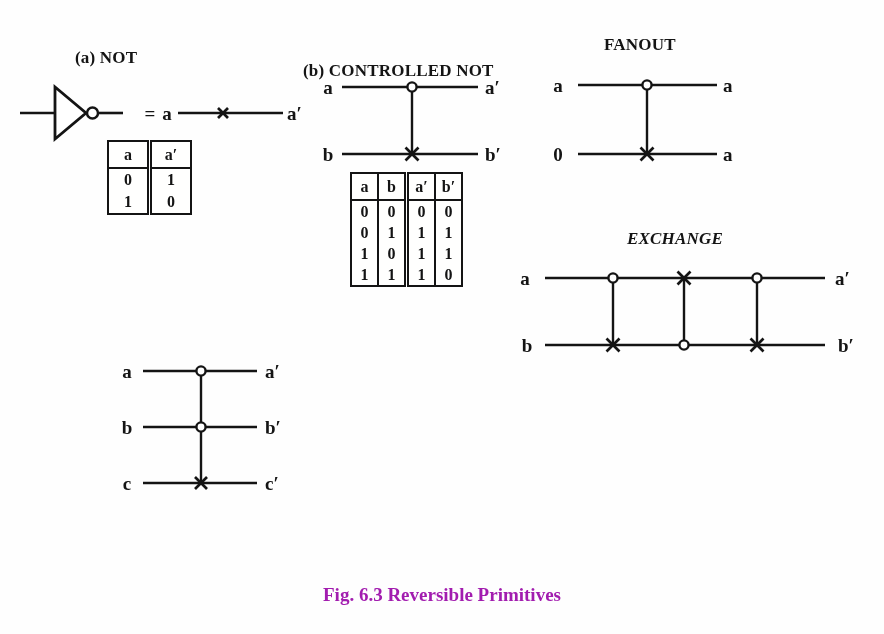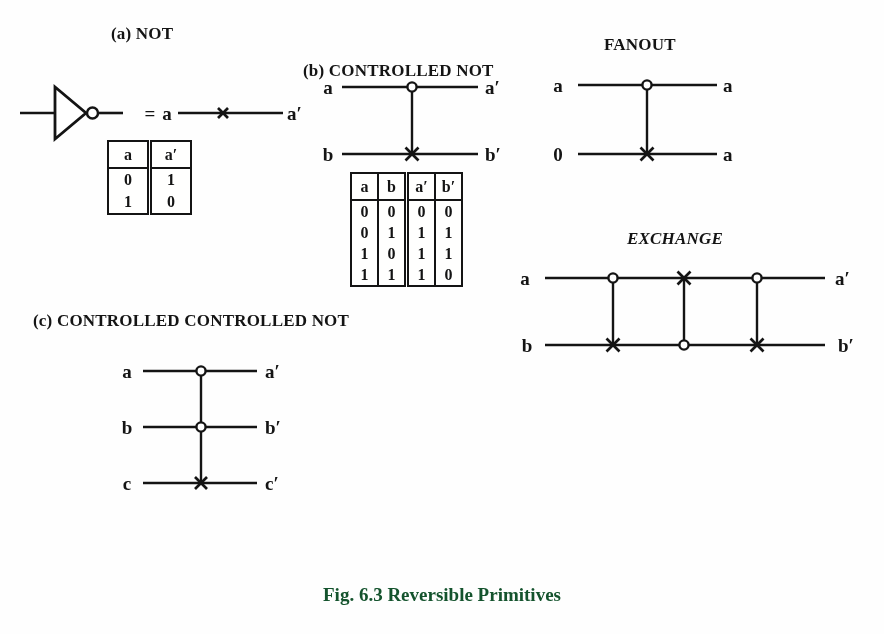--- a/index.html
+++ b/index.html
@@ -6,21 +6,21 @@
   .page {
     position:relative; width:884px; height:634px; background:#fefefe;
     font-family:"Liberation Serif","DejaVu Serif",serif; color:#141414; overflow:hidden;
   }
   .sec-title {
     position:absolute; font-size:17px; font-weight:600; letter-spacing:0.2px;
     white-space:nowrap; color:#141414;
   }
   .caption {
     position:absolute; left:0; right:0; top:584px; text-align:center;
-    font-size:19px; font-weight:700; color:#14532d;
+    font-size:19px; font-weight:700; color:#a21caf;
   }
   .dg { position:absolute; overflow:visible; }
   .dg line, .dg path, .dg polygon { stroke:#141414; }
   .dg .wire { stroke-width:2.6; }
   .dg .vert { stroke-width:2.4; }
   .dg .cross { stroke-width:2.7; fill:none; }
   .dg .ctrl { fill:#ffffff; stroke:#141414; stroke-width:2.4; }
   .dg .tri  { fill:#ffffff; stroke:#141414; stroke-width:2.8; stroke-linejoin:miter; }
   .dg .bub  { fill:#ffffff; stroke:#141414; stroke-width:2.5; }
   .dg text {
@@ -42,21 +42,21 @@
   .tt-a th, .tt-a td { width:38px; }
   .tt-b { left:350px; top:172px; }
   .tt-b th, .tt-b td { width:25px; }
   .tt-b td { height:21px; line-height:21px; }
 </style>
 </head>
 <body>
 
 <div class="page">
 
-  <div class="sec-title" style="left:75px; top:24px;margin-left:36px;">(a) NOT</div>
+  <div class="sec-title" style="left:75px; top:48px;">(a) NOT</div>
 
   <svg class="dg" style="left:15px; top:78px;" width="290" height="70" viewBox="0 0 290 70">
     <line class="wire" x1="5" y1="35" x2="40" y2="35"></line>
     <polygon class="tri" points="40,9 40,61 71,35"></polygon>
     <circle class="bub" cx="77.5" cy="35" r="5.5"></circle>
     <line class="wire" x1="83.5" y1="35" x2="108" y2="35"></line>
     <text class="mid" x="135" y="35">=</text>
     <text class="mid" x="152" y="35">a</text>
     <line class="wire" x1="163" y1="35" x2="268" y2="35"></line>
     <path class="cross" d="M203,30 L213,40 M203,40 L213,30"></path>
@@ -160,21 +160,20 @@
     <circle class="ctrl" cx="105" cy="23" r="4.6"></circle>
     <path class="cross" d="M98.5,83.5 L111.5,96.5 M98.5,96.5 L111.5,83.5"></path>
     <path class="cross" d="M169.5,16.5 L182.5,29.5 M169.5,29.5 L182.5,16.5"></path>
     <circle class="ctrl" cx="176" cy="90" r="4.6"></circle>
     <circle class="ctrl" cx="249" cy="23" r="4.6"></circle>
     <path class="cross" d="M242.5,83.5 L255.5,96.5 M242.5,96.5 L255.5,83.5"></path>
     <text class="start" x="327" y="23">a′</text>
     <text class="start" x="330" y="90">b′</text>
   </svg>
 
-  <div class="sec-title" style="left:33px; top:311px;">(c) CONTROLLED CONTROLLED NOT</div>
 
   <svg class="dg" style="left:108px; top:352px;" width="190" height="150" viewBox="0 0 190 150">
     <text class="mid" x="19" y="19">a</text>
     <line class="wire" x1="35" y1="19" x2="149" y2="19"></line>
     <text class="start" x="157" y="19">a′</text>
     <line class="vert" x1="93" y1="21" x2="93" y2="131"></line>
     <circle class="ctrl" cx="93" cy="19" r="4.6"></circle>
     <text class="mid" x="19" y="75">b</text>
     <line class="wire" x1="35" y1="75" x2="149" y2="75"></line>
     <circle class="ctrl" cx="93" cy="75" r="4.6"></circle>

